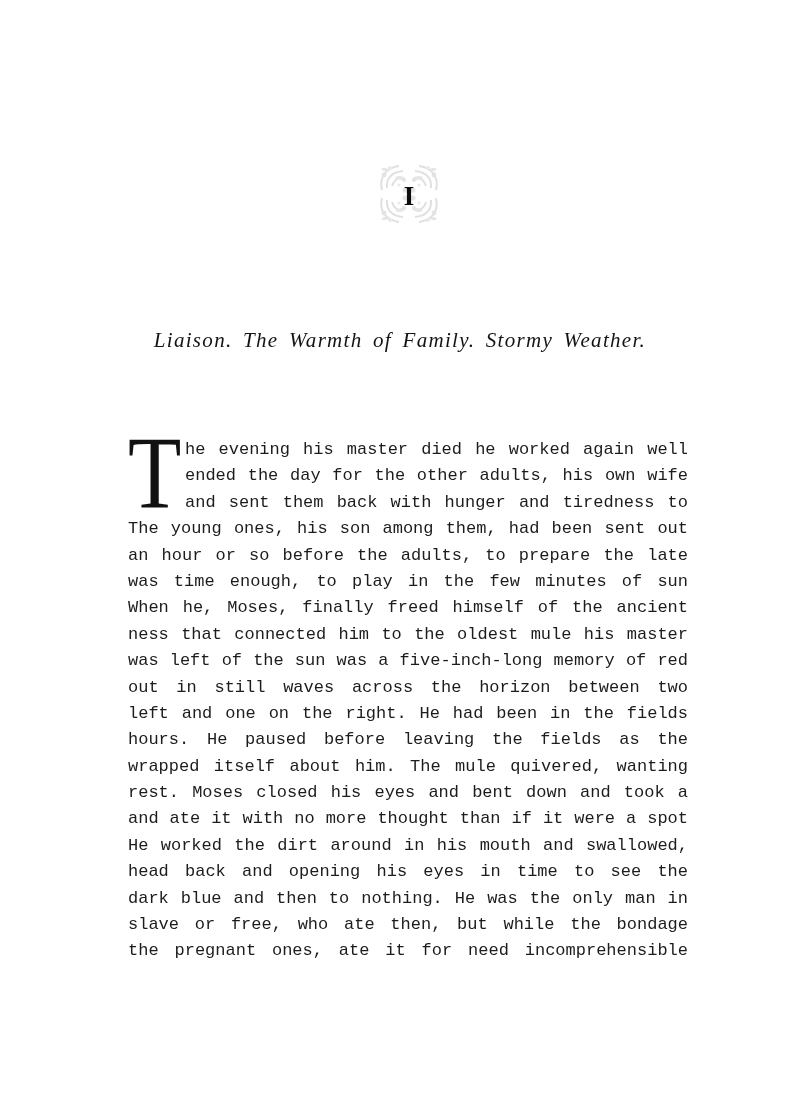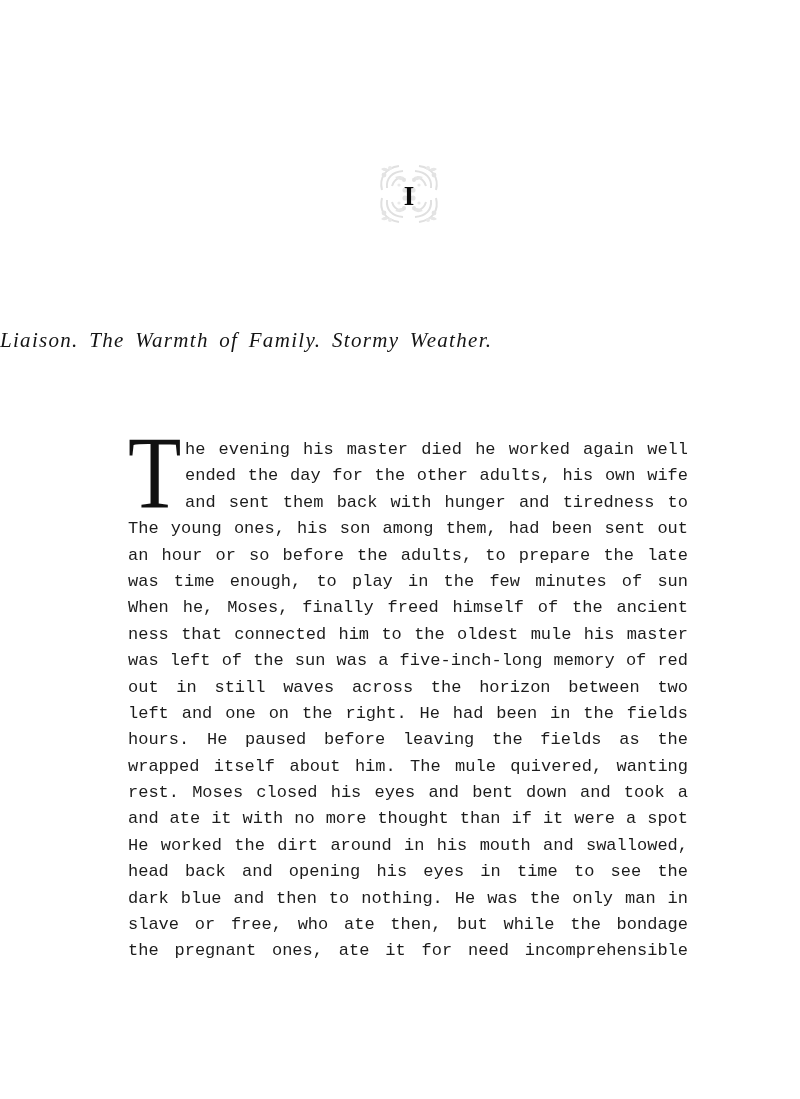--- a/index.html
+++ b/index.html
@@ -34,20 +34,21 @@
     line-height: 1;
   }
 
   
   .chapter-title {
     position: absolute;
     left: 0;
     top: 328px;
     width: 800px;
     margin: 0;
+    text-align: center;
     font-family: "Liberation Serif", serif;
     font-style: italic;
     font-weight: normal;
     font-size: 21px;
     letter-spacing: 1.3px;
     word-spacing: 4px;
     color: #141414;
   }
 
   

